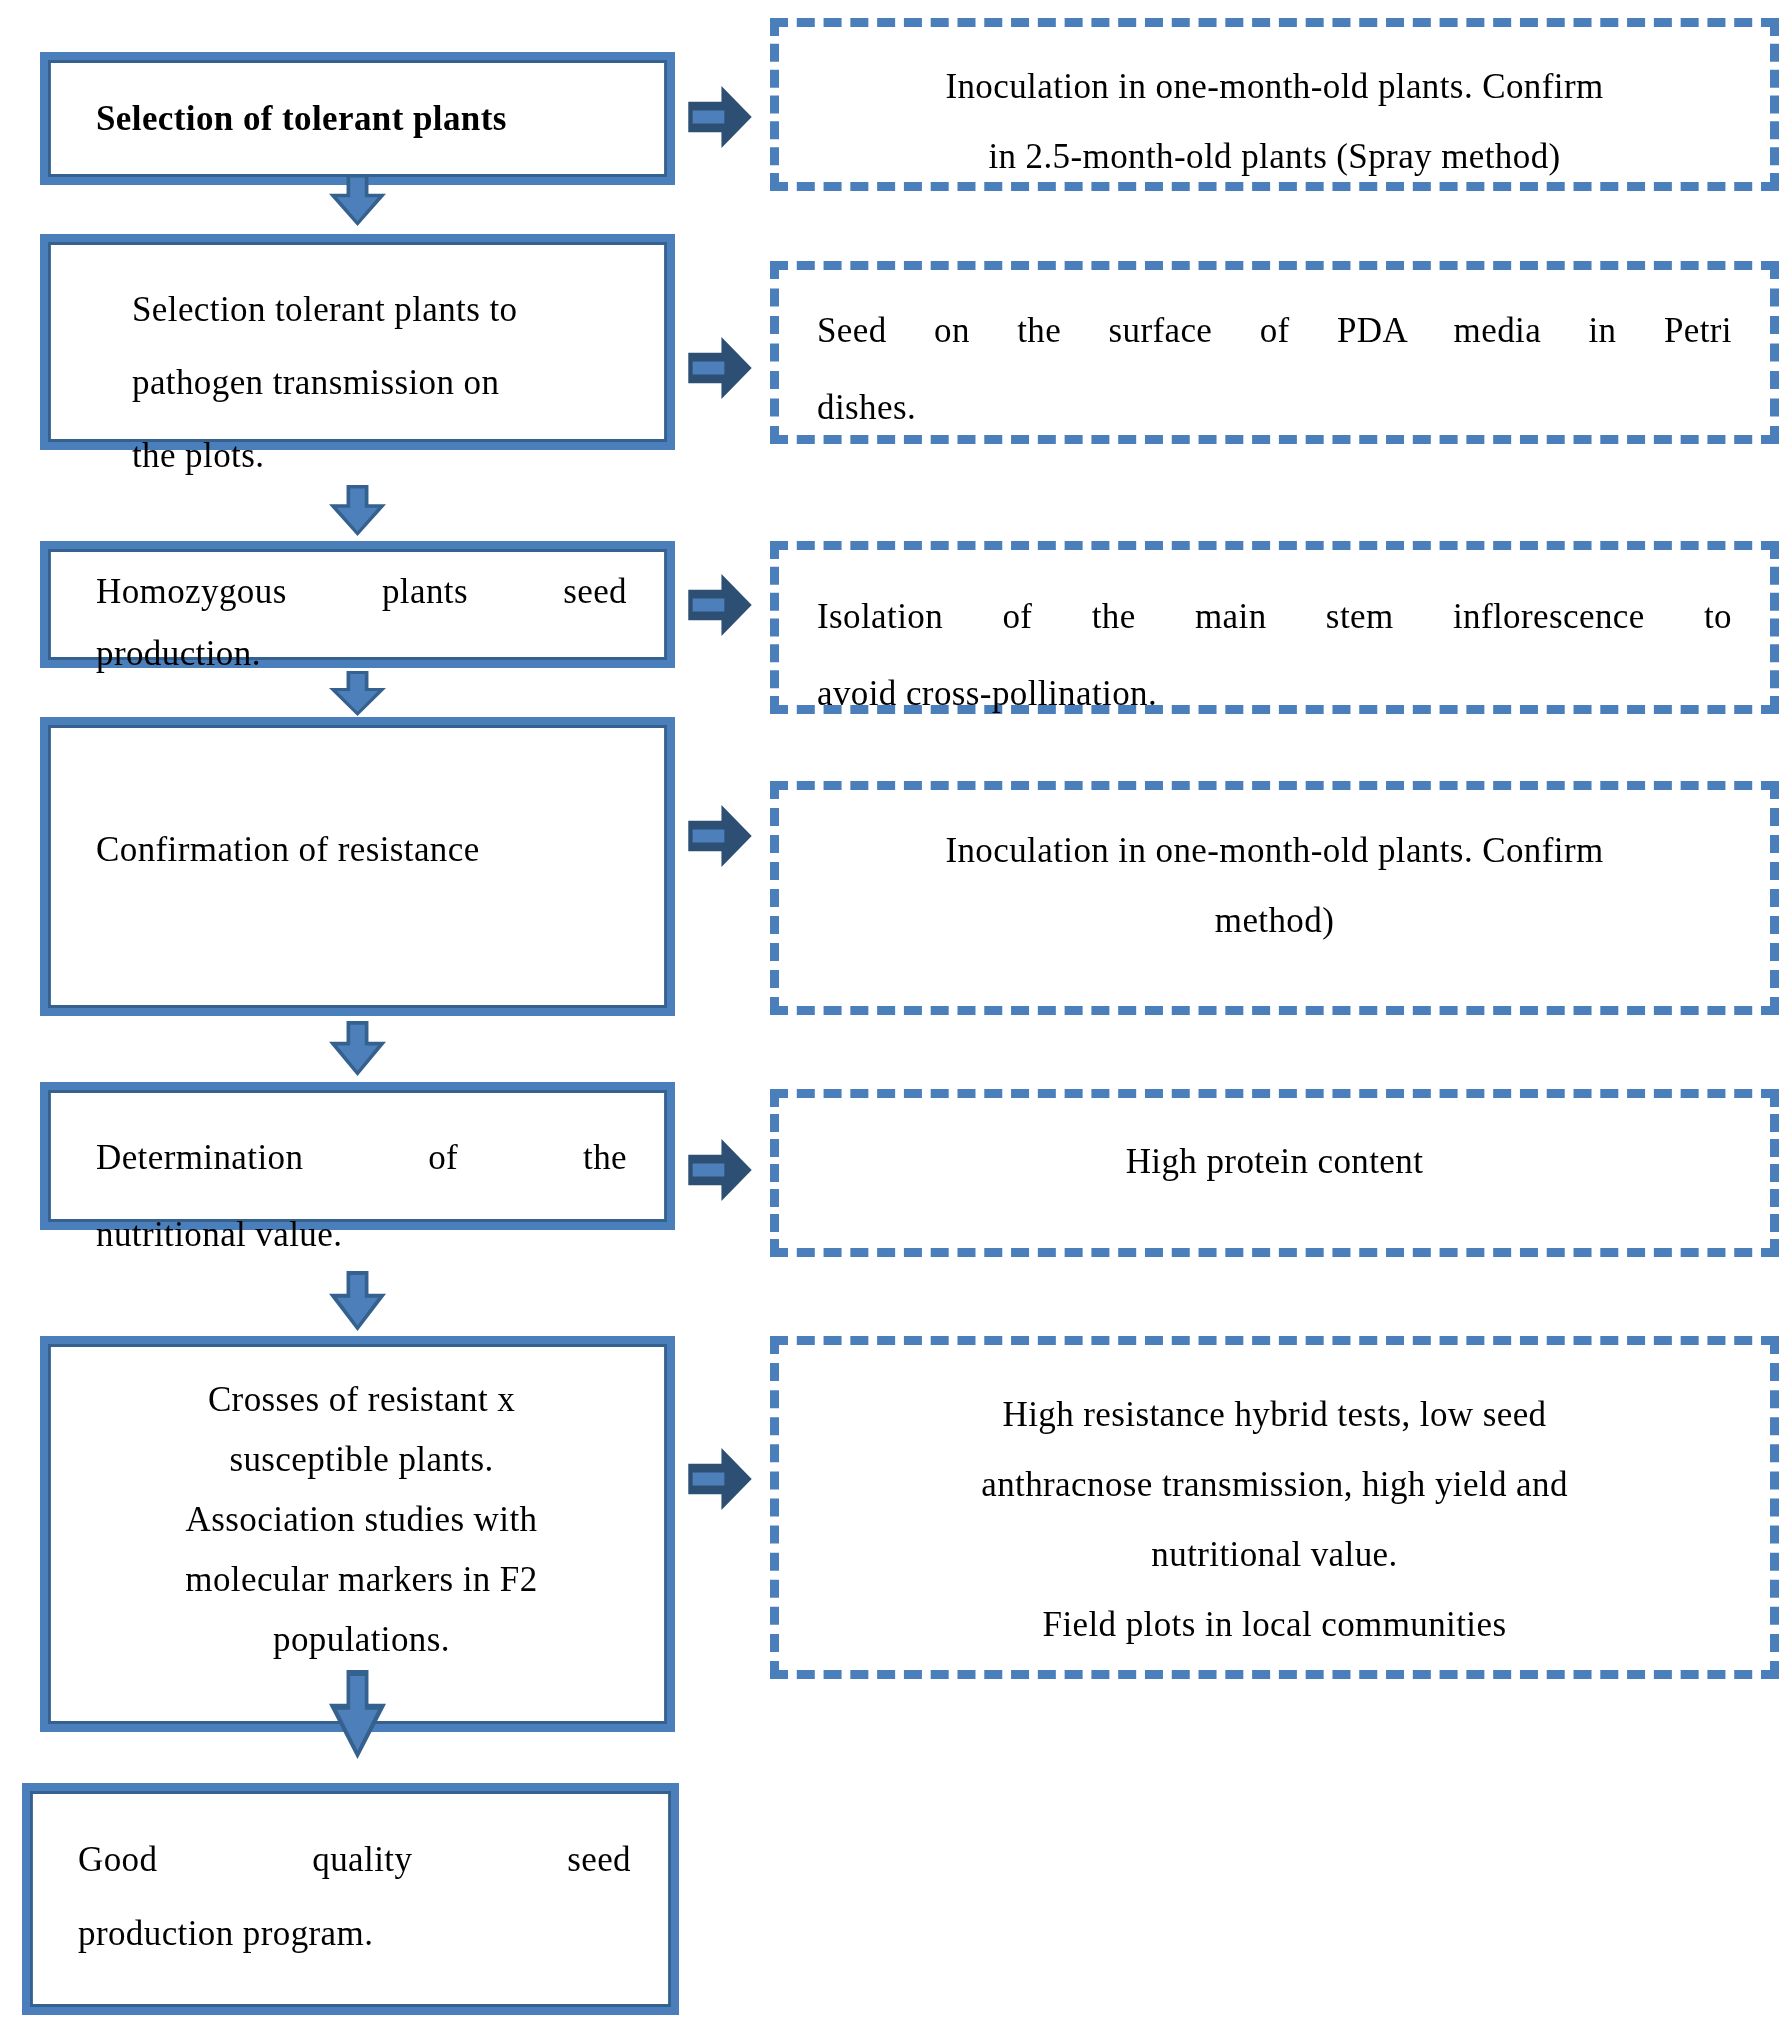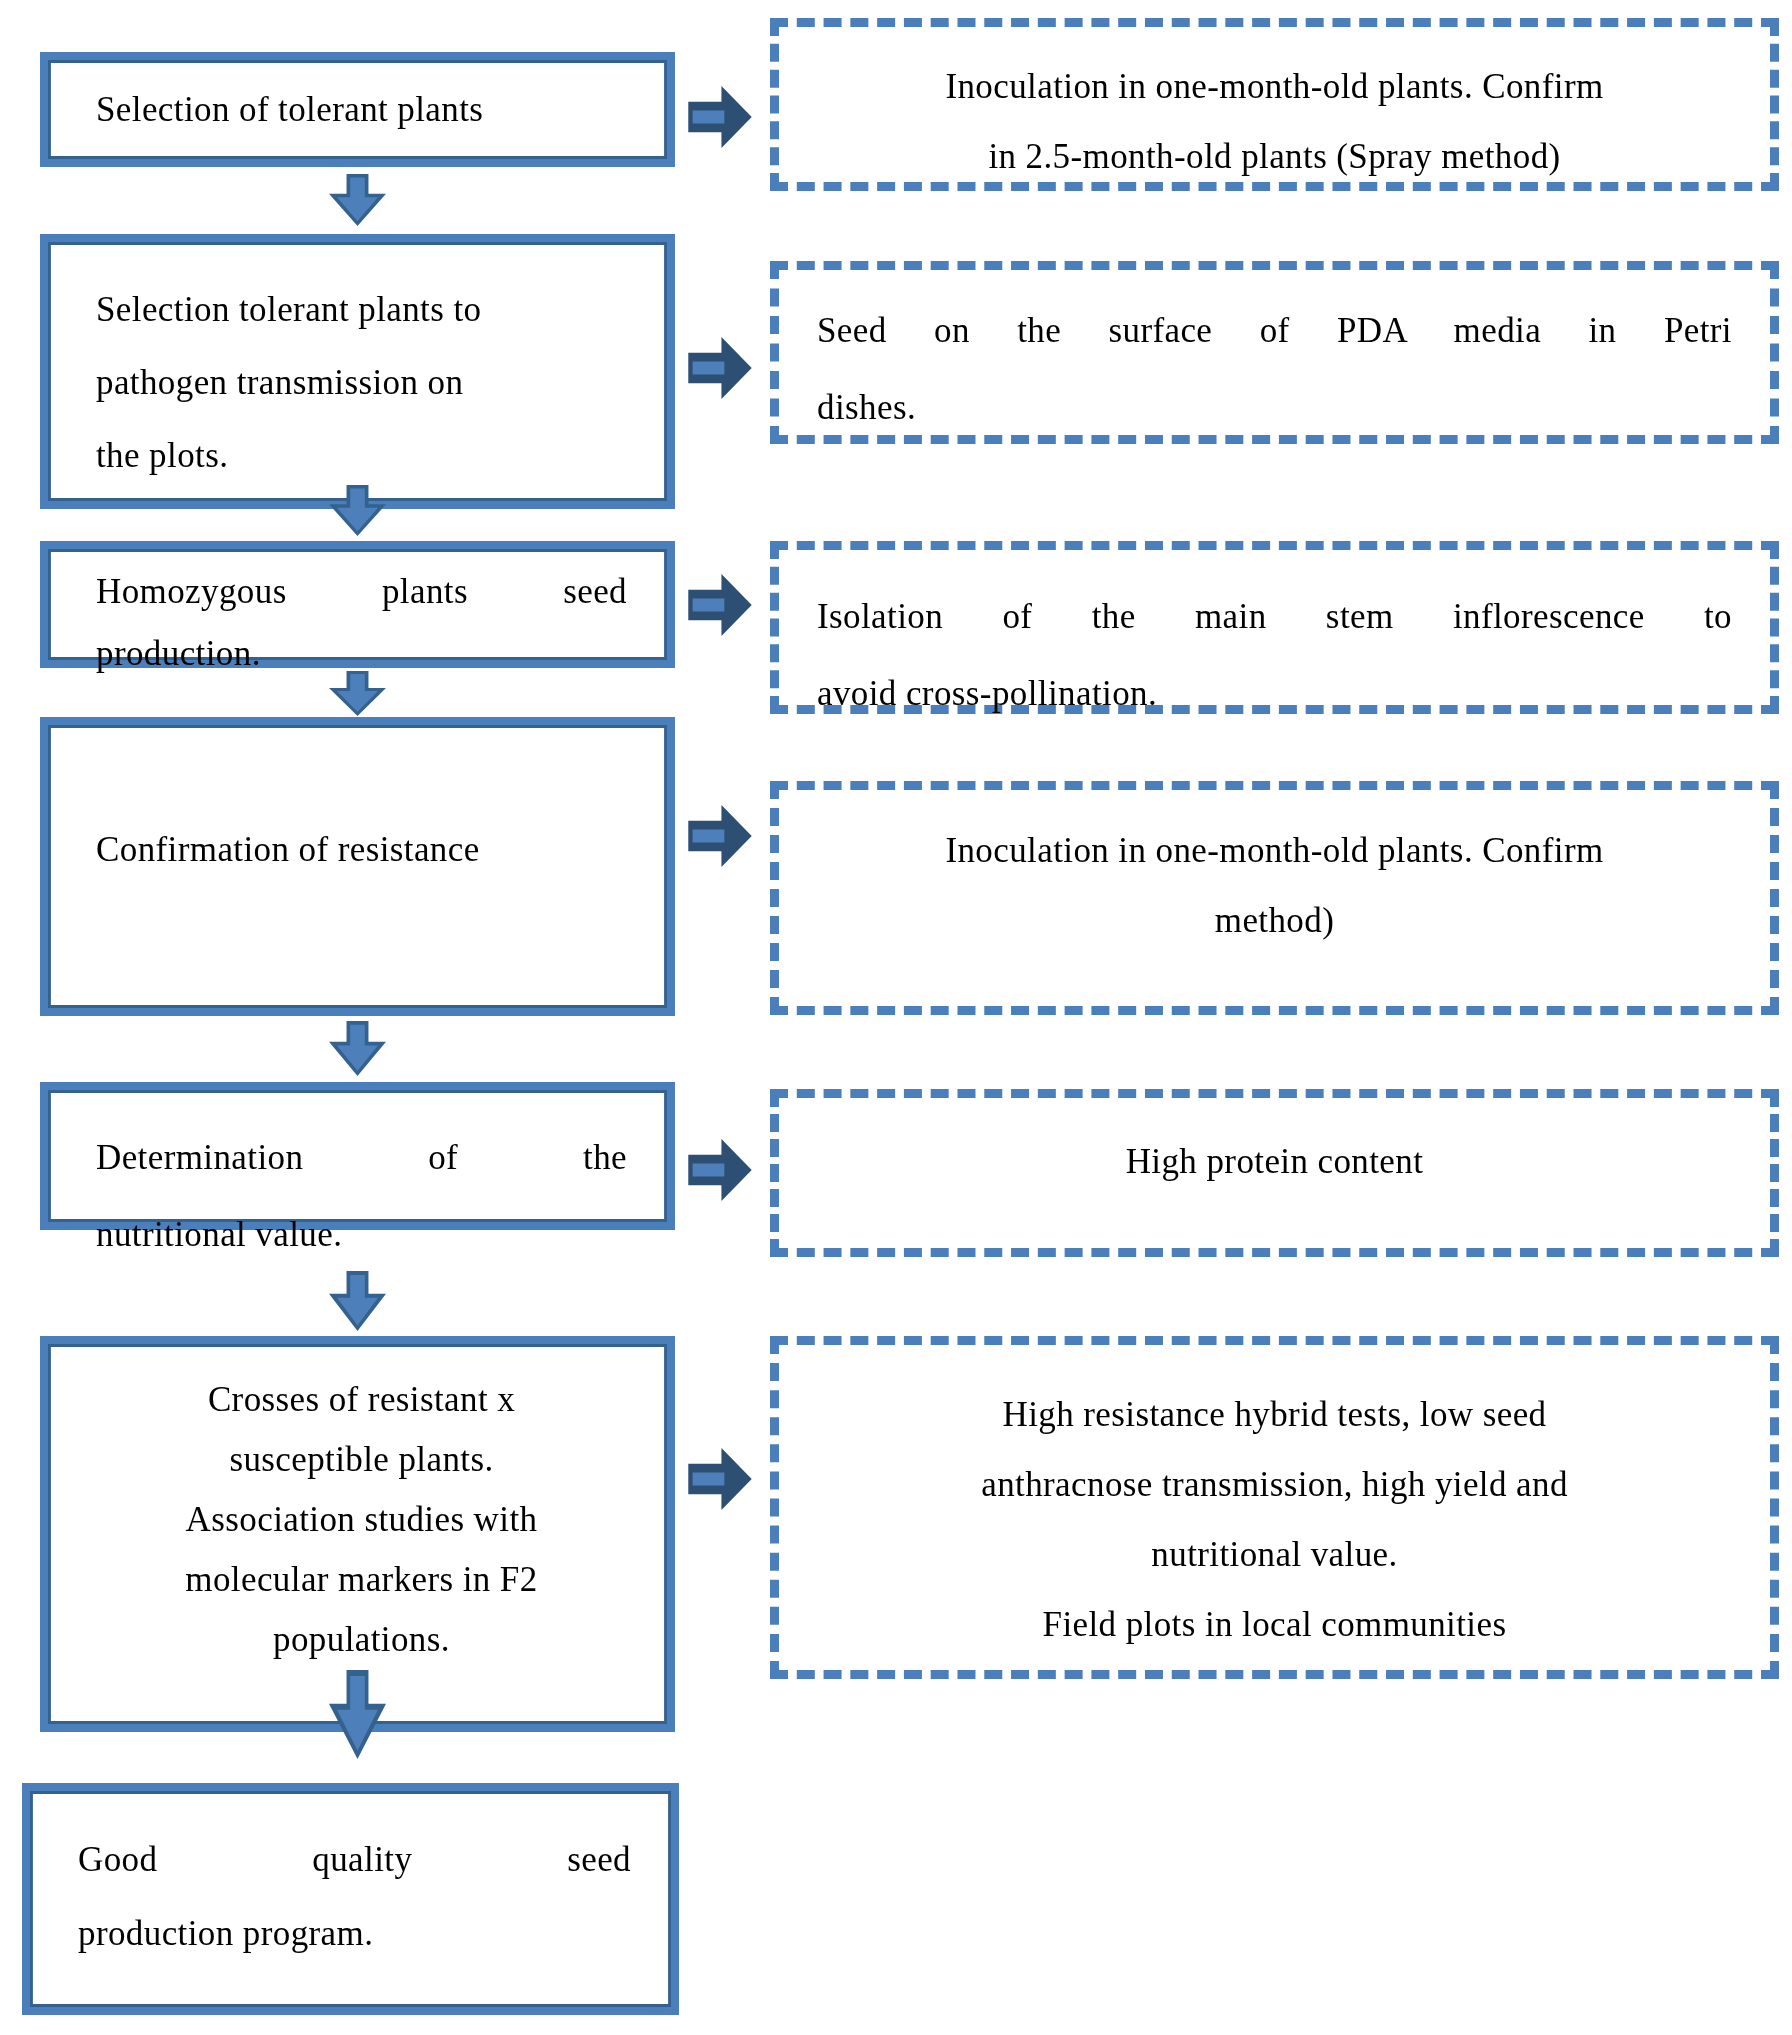--- a/index.html
+++ b/index.html
@@ -41,23 +41,23 @@
     letter-spacing: 0.4px;
     line-height: 71px;
   }
   .lbox .content { padding: 0 40px 0 48px; }
   .rbox .content { padding: 0 38px; }
   .line { white-space: nowrap; }
   .c-center .line { text-align: center; white-space: normal; }
   .c-left .line { text-align: left; }
 
   
-  .b1 { top: 52px;   height: 115px; }
+  .b1 { top: 52px;   height: 133px; font-weight: bold; }
   .b1 .content { display: flex; flex-direction: column; justify-content: center; height: 100%; }
-  .b2 { top: 234px;  height: 275px; }
+  .b2 { top: 234px;  height: 216px; padding-left: 36px; }
   .b2 .content { padding-top: 30.5px; line-height: 73px; }
   .b3 { top: 541px;  height: 127px; }
   .b3 .content { padding-top: 11.6px; line-height: 62px; }
   .b4 { top: 717px;  height: 299px; }
   .b4 .content { padding-top: 89px; }
   .b5 { top: 1082px; height: 148px; }
   .b5 .content { padding-top: 29px; line-height: 77px; }
   .b6 { top: 1336px; height: 396px; }
   .b6 .content { padding-top: 26px; line-height: 60px; }
   .b7 { top: 1783px; height: 232px; left: 22px; width: 657px; }

